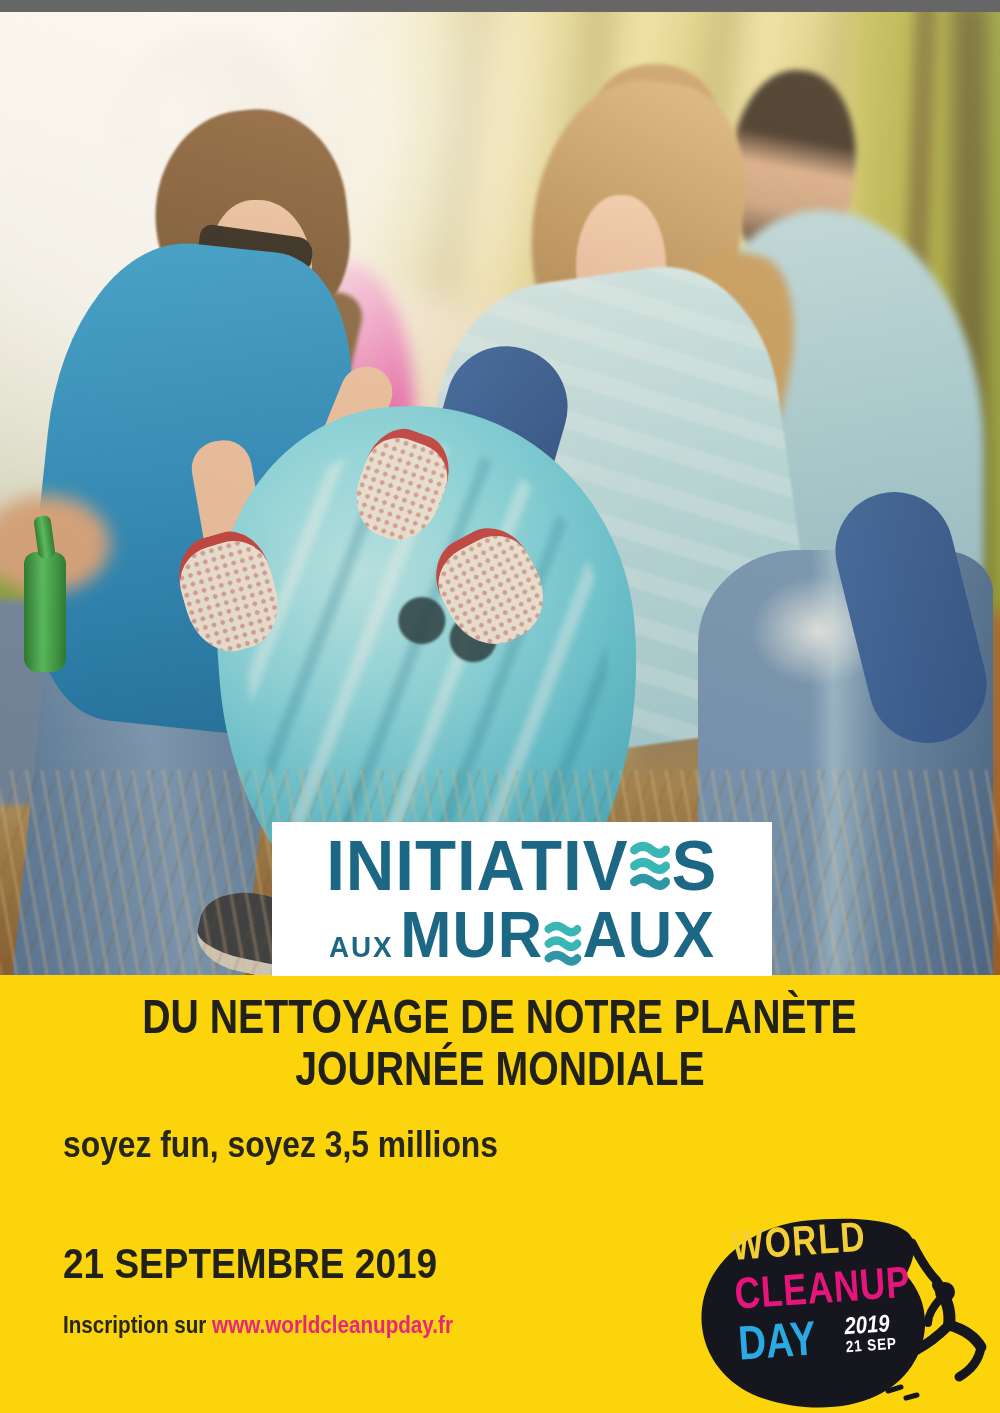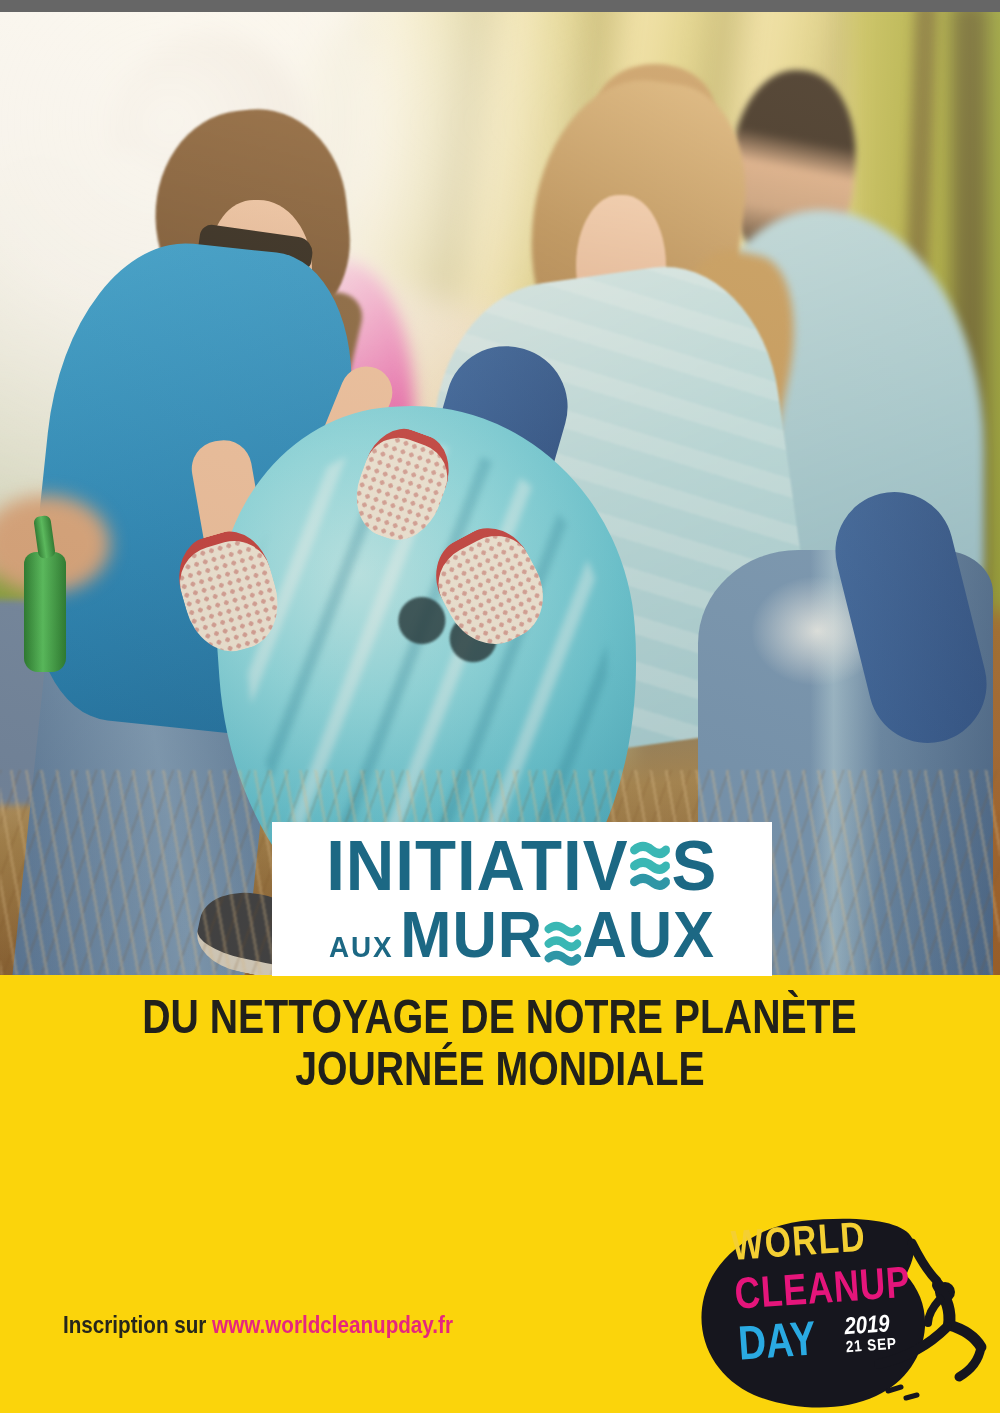--- a/index.html
+++ b/index.html
@@ -213,20 +213,24 @@
         <span>AUX</span>
     </div>
   </div>
 
   <div class="band">
     <div class="headline">
       <div><span class="cond">DU NETTOYAGE DE NOTRE PLANÈTE</span></div>
       <div><span class="cond">JOURNÉE MONDIALE</span></div>
     </div>
     <div class="body-txt">
+      <div><span class="cond-l">soyez fun, soyez 3,5 millions</span></div>
+    </div>
+    <div class="date-txt">
+      <span class="cond-l">21 SEPTEMBRE 2019</span>
     </div>
     <div class="inscr">
       <span class="cond-l"><span>Inscription sur</span>&nbsp;<span class="url">www.worldcleanupday.fr</span></span>
     </div>
 
     <div class="wcd">
       <svg viewBox="0 0 305 205">
         <path fill="var(--wcd-blob-black)" d="M112 8 C 64 14 24 44 14 84 C 4 124 24 164 64 182 C 104 198 152 199 186 183 C 216 169 233 143 235 114 C 236 94 229 76 216 62 C 222 50 227 37 222 25 C 214 8 170 2 112 8 Z"></path>
         <g stroke="var(--wcd-blob-black)" fill="none" stroke-linecap="round">
           <path stroke-width="9" d="M222 30 C 230 46 237 58 247 68"></path>

